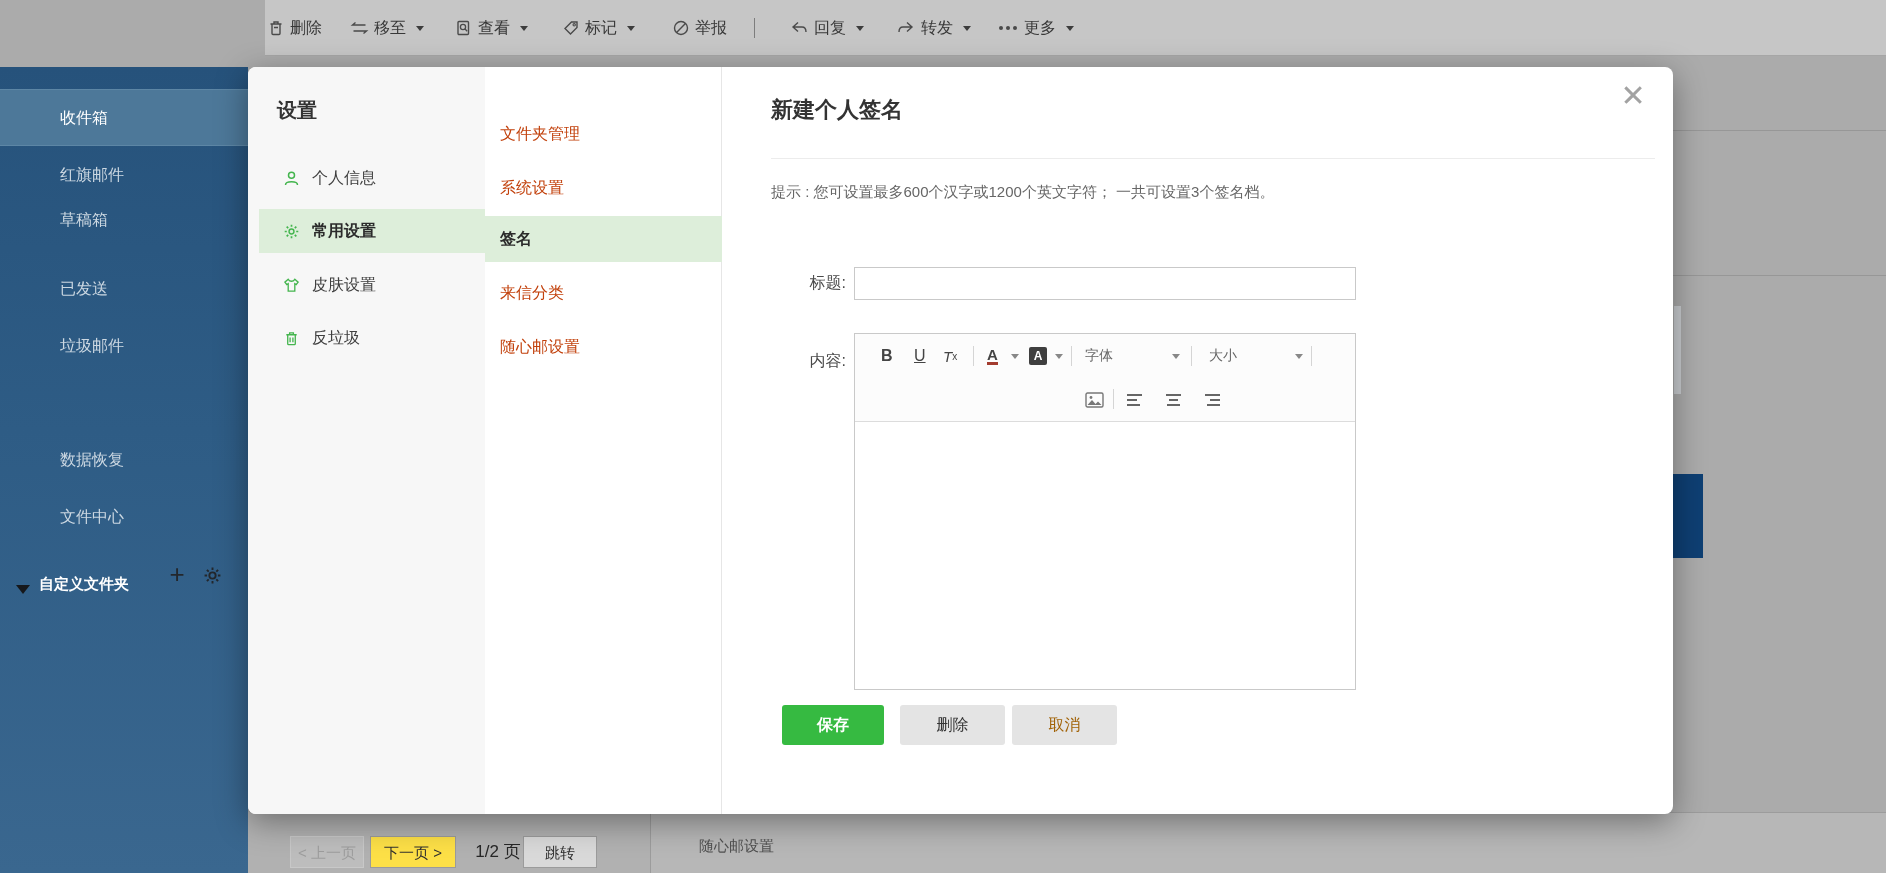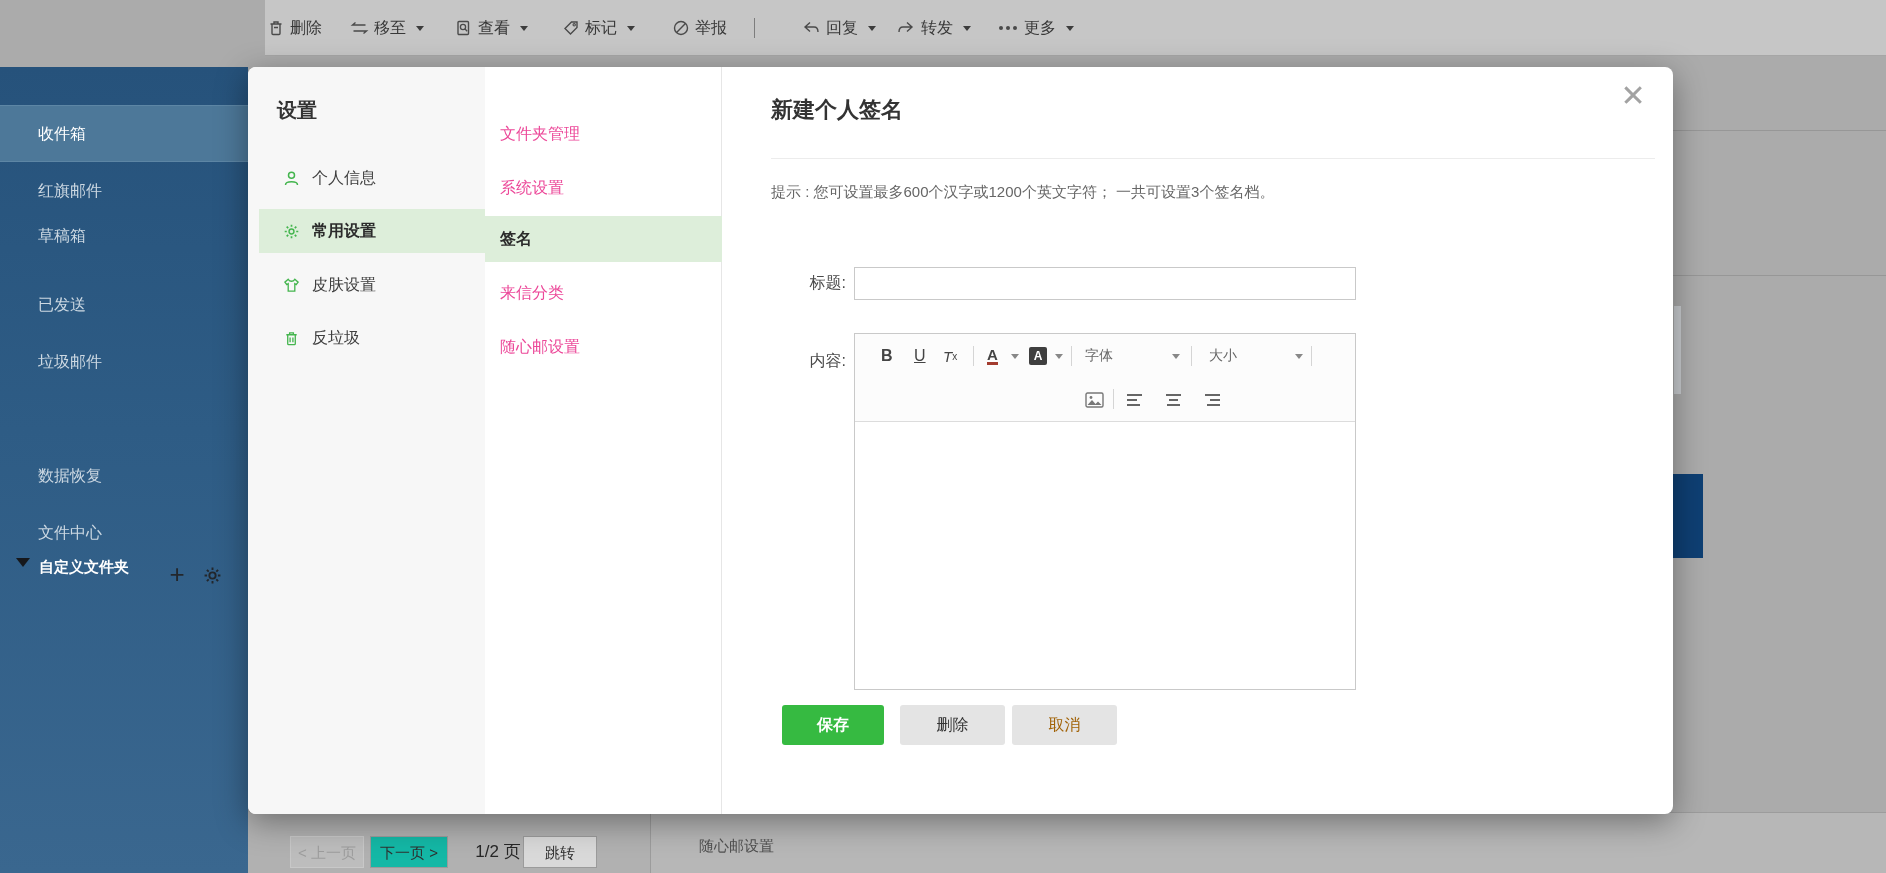--- a/index.html
+++ b/index.html
@@ -23,53 +23,53 @@
   .toolbar{left:265px;top:0;width:1621px;height:56px;background:#c6c6c6;border-bottom:1px solid #a6a6a6;box-sizing:border-box;}
   .tb-group{position:absolute;top:13px;height:30px;display:flex;align-items:center;gap:5px;color:#383838;font-size:16px;cursor:pointer;}
   .tb-group svg{display:block;}
   .caret{width:0;height:0;border-left:4px solid transparent;border-right:4px solid transparent;border-top:5px solid #3c3c3c;margin-left:5px;}
   .tb-sep{position:absolute;top:18px;width:1px;height:20px;background:#7d7d7d;}
   .more-dots{display:flex;gap:3px;margin-right:2px;}
   .more-dots i{width:4px;height:4px;border-radius:50%;background:#4a4a4a;}
 
   
   .sidebar{left:0;top:67px;width:248px;height:806px;background:linear-gradient(180deg,#26527b 0%,#2e5c85 45%,#3a678f 100%);}
-  .side-item{position:absolute;left:0;width:248px;height:57px;line-height:57px;color:#ccd8e2;font-size:16px;padding-left:38px;box-sizing:border-box;cursor:pointer;margin-top:16px;}
+  .side-item{position:absolute;left:0;width:248px;height:57px;line-height:57px;color:#ccd8e2;font-size:16px;padding-left:60px;box-sizing:border-box;cursor:pointer;}
   .side-item.selected{background:#4d7899;color:#fff;box-shadow:inset 0 1px 0 #5d86a5, inset 0 -1px 0 #5d86a5;}
   .side-count{position:absolute;right:30px;top:0;color:#fff;font-size:15px;}
-  .custom-row{position:absolute;left:0;top:491px;width:200px;height:36px;display:flex;align-items:flex-start;}
+  .custom-row{position:absolute;left:0;top:491px;width:200px;height:36px;display:flex;align-items:flex-end;}
   .tri-down{width:0;height:0;border-left:7px solid transparent;border-right:7px solid transparent;border-top:9px solid #16181c;margin-left:16px;}
   .custom-label{color:#fff;font-size:15px;font-weight:bold;margin-left:9px;cursor:pointer;}
   .folder-plus{position:absolute;left:166px;top:6px;width:22px;height:22px;color:#23272c;font-size:26px;line-height:20px;text-align:center;cursor:pointer;}
   .folder-gear{position:absolute;left:203px;top:8px;cursor:pointer;}
 
   
   .hline{left:248px;width:1638px;height:1px;background:#979797;}
   .scroll-sliver{left:1674px;top:306px;width:7px;height:88px;background:#c9ccd0;}
   .blue-tab{left:1672px;top:474px;width:31px;height:84px;background:#0e3f73;}
 
   
   .bottom-strip{left:248px;top:812px;width:1638px;height:61px;background:#b1b1b1;}
   .pg-btn{position:absolute;top:24px;height:32px;line-height:32px;text-align:center;font-size:15px;box-sizing:border-box;cursor:pointer;}
   .pg-prev{left:42px;width:74px;background:#bdbdbd;border:1px solid #c8c8c8;color:#9d9d9d;}
-  .pg-next{left:122px;width:78px;background:#14b8a6;border:1px solid #9b9b9b;color:#2f2f2f;}
+  .pg-next{left:122px;width:86px;background:#fde047;border:1px solid #9b9b9b;color:#2f2f2f;}
   .pg-info{left:210px;width:80px;color:#272727;font-size:17px;background:none;border:none;cursor:default;}
   .pg-jump{left:275px;width:74px;background:#d9d9d9;border:1px solid #9b9b9b;color:#2f2f2f;}
   .quick-panel{position:absolute;left:402px;top:0;width:1236px;height:61px;background:#b7b7b7;border-top:1px solid #9c9c9c;border-left:1px solid #9c9c9c;box-sizing:border-box;}
   .quick-label{position:absolute;left:48px;top:24px;font-size:15px;color:#4f4f4f;}
 
   
   .modal{left:248px;top:67px;width:1425px;height:747px;background:#fff;border-radius:8px;
     box-shadow:0 8px 32px rgba(0,0,0,.38);overflow:hidden;z-index:10;}
   .m-col1{position:absolute;left:0;top:0;width:237px;height:747px;background:#f7f7f7;}
   .m-col2{position:absolute;left:237px;top:0;width:237px;height:747px;background:#fff;border-right:1px solid #e6e6e6;box-sizing:border-box;}
   .m-title{position:absolute;left:29px;top:30px;font-size:20px;font-weight:bold;color:#333;}
   .nav1-item{position:absolute;left:11px;width:226px;height:44px;display:flex;align-items:center;gap:12px;padding-left:24px;box-sizing:border-box;font-size:16px;color:#3f3f3f;cursor:pointer;}
   .nav1-item.selected{background:#ddeeda;font-weight:bold;color:#2b2b2b;}
-  .nav2-item{position:absolute;left:0;width:237px;height:46px;line-height:46px;padding-left:15px;box-sizing:border-box;font-size:16px;color:#ec4899;cursor:pointer;}
+  .nav2-item{position:absolute;left:0;width:237px;height:46px;line-height:46px;padding-left:15px;box-sizing:border-box;font-size:16px;color:#c2410c;cursor:pointer;}
   .nav2-item.selected{background:#ddeeda;font-weight:bold;color:#2b2b2b;}
 
   .m-main-title{position:absolute;left:523px;top:28px;font-size:22px;font-weight:bold;color:#333;}
   .m-close{position:absolute;left:1369px;top:14px;width:32px;height:32px;color:#a2a2a2;font-size:30px;line-height:30px;text-align:center;cursor:pointer;font-weight:normal;}
   .m-divider{position:absolute;left:523px;top:91px;width:884px;height:1px;background:#ececec;}
   .m-tip{position:absolute;left:523px;top:116px;font-size:15px;color:#666;}
   .fld-label{position:absolute;left:500px;width:98px;height:31px;line-height:31px;text-align:right;font-size:16px;color:#4a4a4a;}
   .title-input{position:absolute;left:606px;top:200px;width:502px;height:33px;border:1px solid #c9c9c9;box-sizing:border-box;font-size:15px;padding:0 8px;outline:none;background:#fff;}
   .editor{position:absolute;left:606px;top:266px;width:502px;height:357px;border:1px solid #c9c9c9;box-sizing:border-box;background:#fff;}
   .ed-toolbar{position:relative;height:88px;background:#fcfcfc;border-bottom:1px solid #dcdcdc;box-sizing:border-box;}
@@ -152,21 +152,21 @@
       <span class="caret"></span>
     </div>
     <div class="tb-group" style="left:407px">
       <svg width="18" height="18" viewBox="0 0 18 18">
           <circle cx="9" cy="9" r="6.5" fill="none" stroke="#4a4a4a" stroke-width="1.4"></circle>
           <path d="M4.6 13.4L13.4 4.6" stroke="#4a4a4a" stroke-width="1.4"></path>
         </svg>
       <span>举报</span>
     </div>
     <div class="tb-sep" style="left:489px"></div>
-    <div class="tb-group" style="left:536px">
+    <div class="tb-group" style="left:524px">
       <svg width="20" height="18" viewBox="0 0 20 18">
           <path d="M9 3.5L4 8l5 4.5M4 8h9c2.5 0 4 1.8 4 5" fill="none" stroke="#4a4a4a" stroke-width="1.4"></path>
         </svg>
       <span>回复</span>
       <span class="caret"></span>
     </div>
     <div class="tb-group" style="left:631px">
       <svg width="20" height="18" viewBox="0 0 20 18">
           <path d="M11 3.5L16 8l-5 4.5M16 8H7c-2.5 0-4 1.8-4 5" fill="none" stroke="#4a4a4a" stroke-width="1.4"></path>
         </svg>

